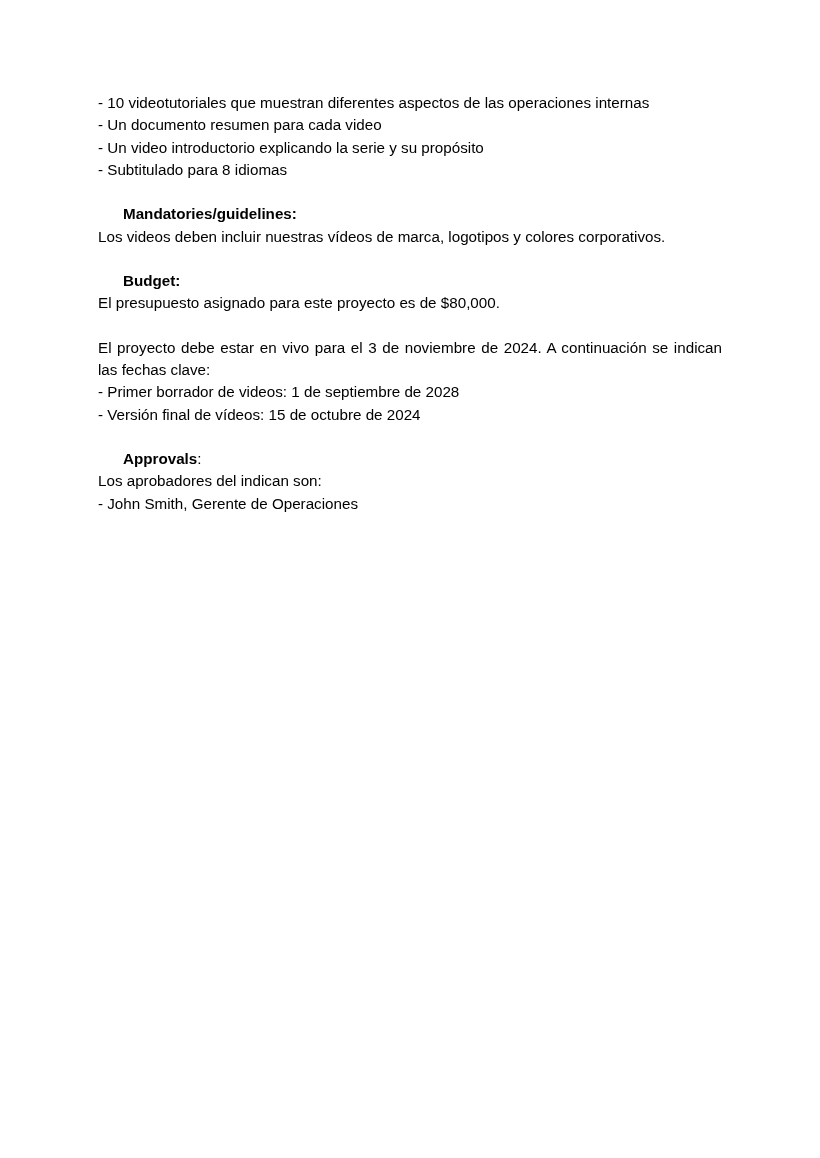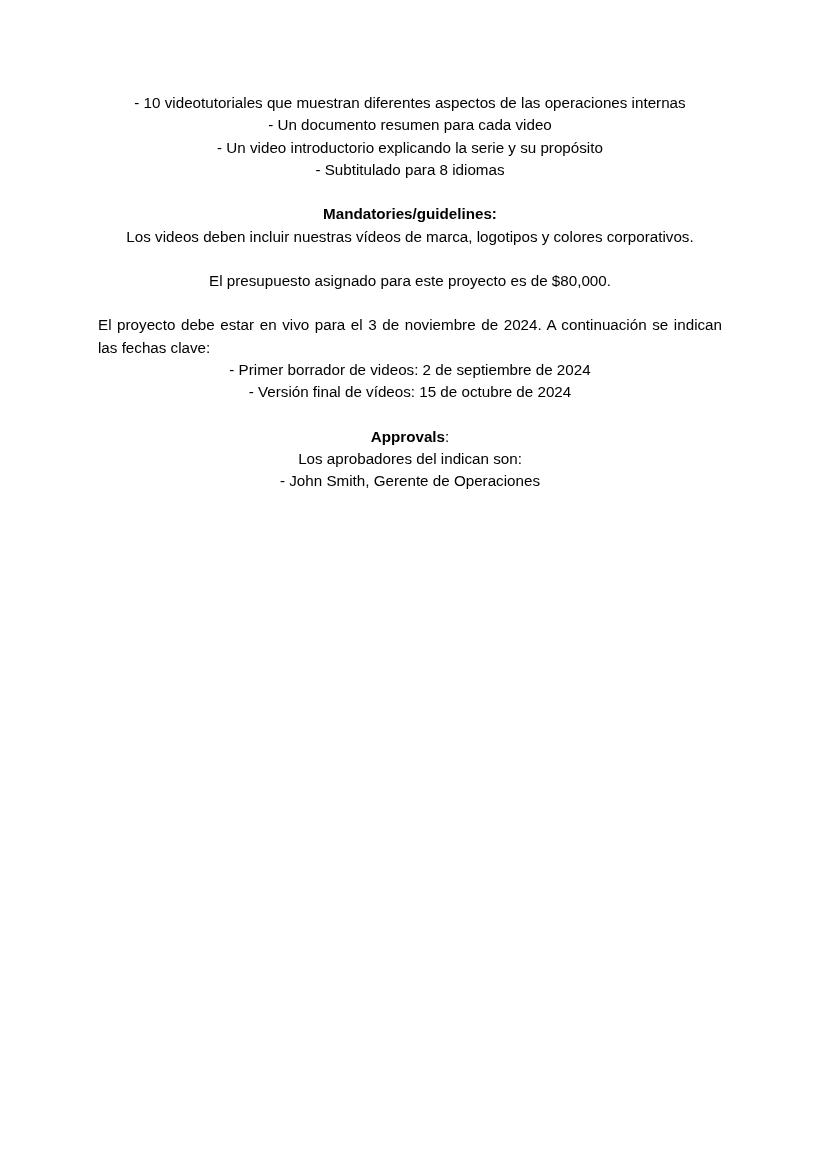--- a/index.html
+++ b/index.html
@@ -23,30 +23,30 @@
     padding: 92px 98px 0 98px;
   }
   .doc-body {
     width: 624px;
     font-size: 15.2px;
     line-height: 1.47;
     color: #000000;
   }
   .line {
     white-space: pre-wrap;
-    text-align: center;
   }
   .block {
     margin: 0;
   }
   .spacer {
     height: 22px;
   }
   .heading {
     font-weight: bold;
+    margin-left: 25px;
   }
   .heading-inline-rest {
     font-weight: normal;
   }
   .justify {
     text-align: justify;
     text-justify: inter-word;
   }
 </style>
 </head>
@@ -65,28 +65,29 @@
     <div class="spacer"></div>
 
     <div class="block">
       <div class="line heading"><span>Mandatories/guidelines:</span><span class="heading-inline-rest"></span></div>
       <div class="line">Los videos deben incluir nuestras vídeos de marca, logotipos y colores corporativos.</div>
     </div>
 
     <div class="spacer"></div>
 
     <div class="block">
+      <div class="line heading"><span>Budget:</span><span class="heading-inline-rest"></span></div>
       <div class="line">El presupuesto asignado para este proyecto es de $80,000.</div>
     </div>
 
     <div class="spacer"></div>
 
     <div class="block">
       <div class="line justify">El proyecto debe estar en vivo para el 3 de noviembre de 2024. A continuación se indican las fechas clave:</div>
-      <div class="line">- Primer borrador de videos: 2 de septiembre de 2024</div>
+      <div class="line">- Primer borrador de videos: 1 de septiembre de 2028</div>
       <div class="line">- Versión final de vídeos: 15 de octubre de 2024</div>
     </div>
 
     <div class="spacer"></div>
 
     <div class="block">
       <div class="line heading"><span>Approvals</span><span class="heading-inline-rest">:</span></div>
       <div class="line">Los aprobadores del indican son:</div>
       <div class="line">- John Smith, Gerente de Operaciones</div>
     </div>

